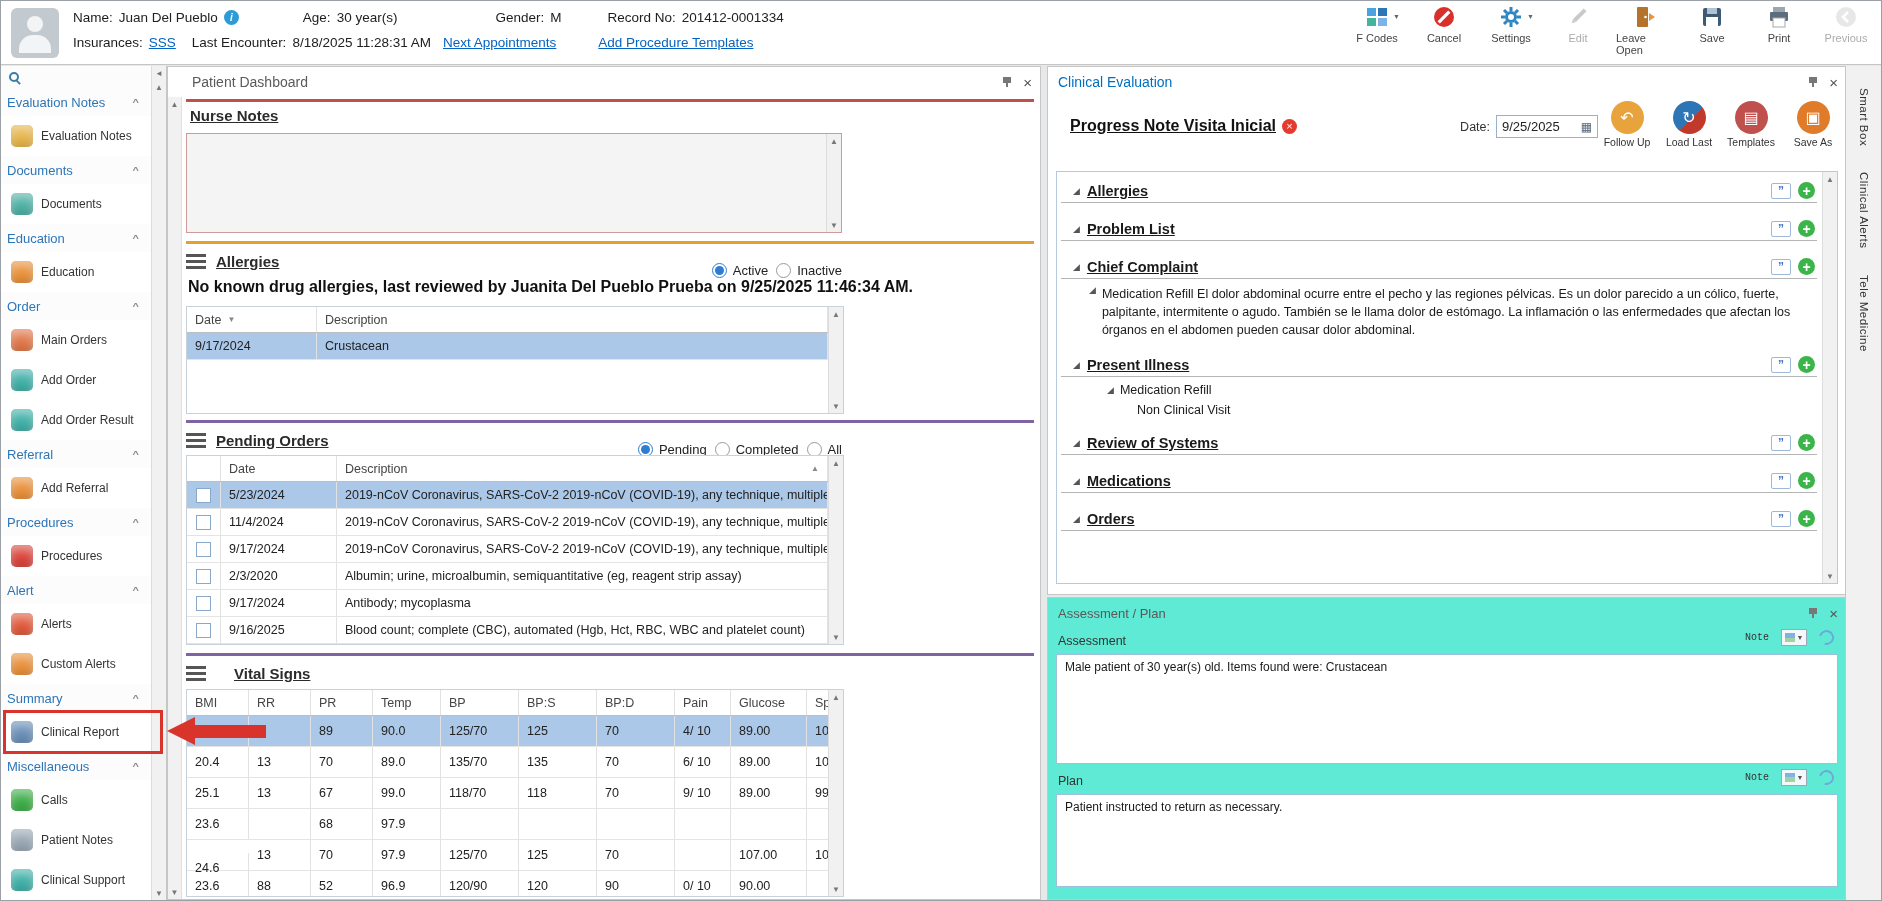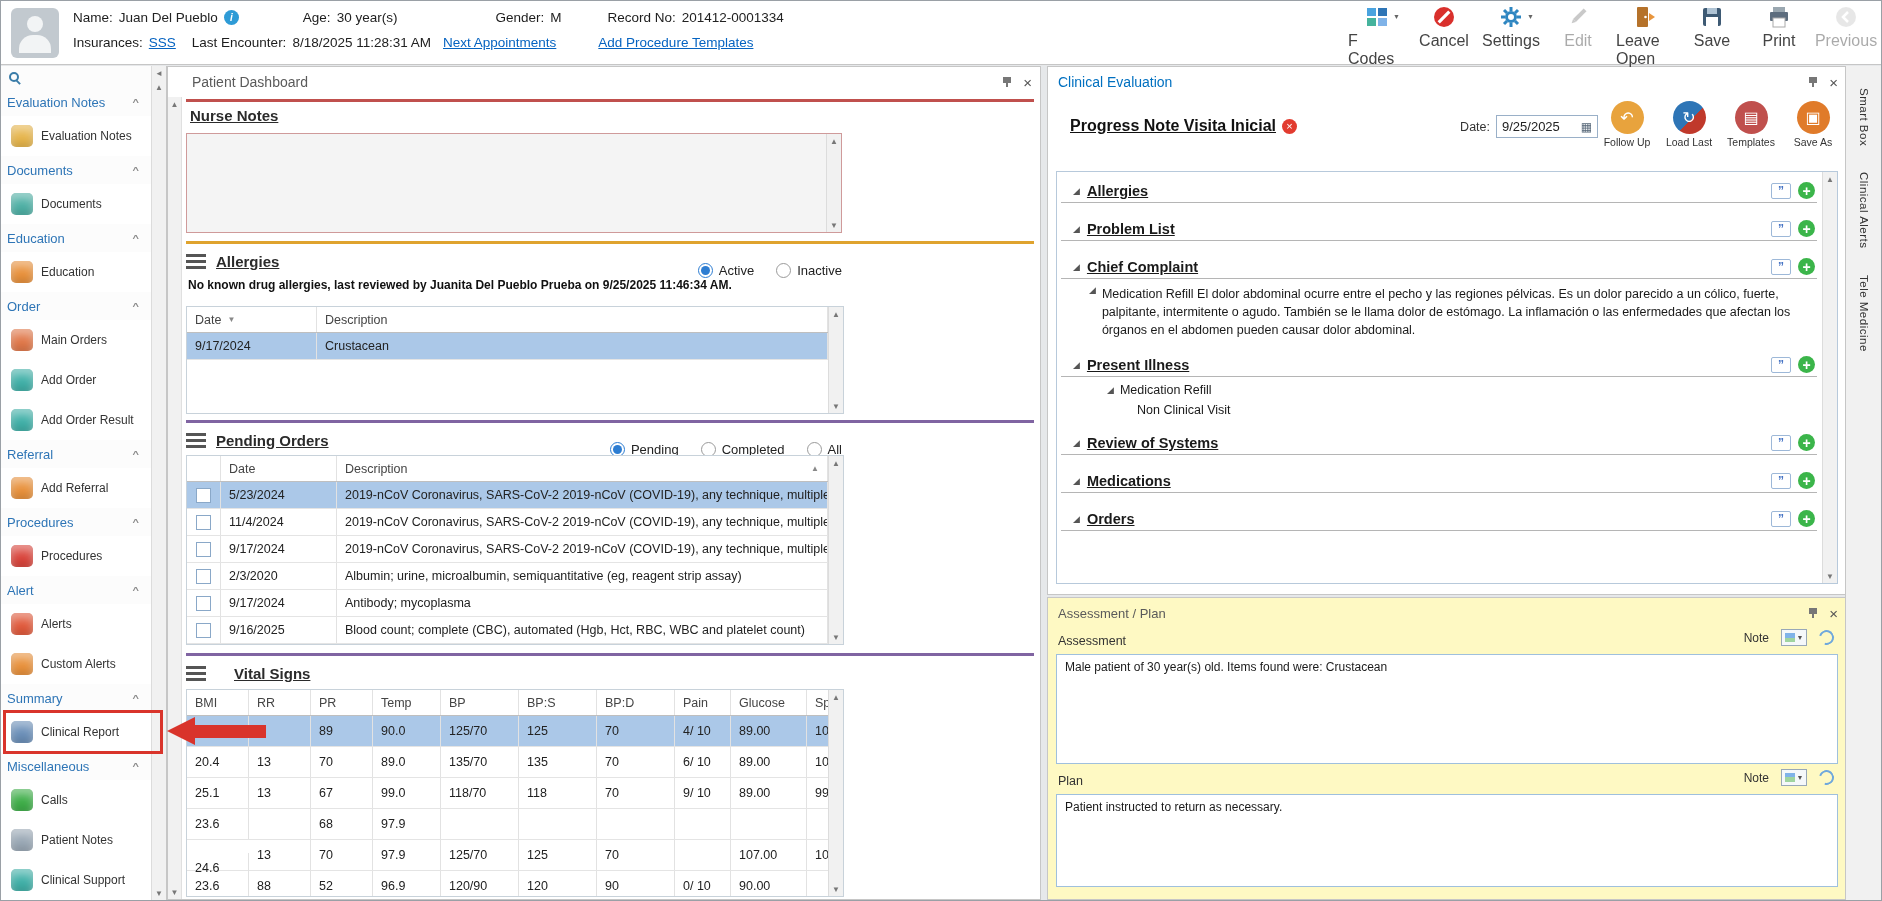--- a/index.html
+++ b/index.html
@@ -17,21 +17,21 @@
   .lbl { font-weight: normal; color: #1c1c1c; }
   .val { color: #222; }
   .g1 { margin-left: 58px; } .g2 { margin-left: 92px; } .g3 { margin-left: 40px; }
   .g4 { margin-left: 10px; } .g5 { margin-left: 6px; } .g6 { margin-left: 36px; }
   .link { color: #0563C1; text-decoration: underline; cursor: pointer; text-align: right; }
   .info-ic { width: 15px; height: 15px; border-radius: 50%; background: #2e9bd6; color: #fff; font-size: 10px; font-style: italic; font-weight: bold; display: inline-flex; align-items: center; justify-content: center; }
   .h-toolbar { position: absolute; right: 6px; top: 3px; display: flex; gap: 9px; }
   .tb { display: flex; flex-direction: column; align-items: center; width: 58px; gap: 2px; cursor: pointer; }
   .tb-ic { position: relative; width: 26px; height: 26px; display: flex; align-items: center; justify-content: center; }
   .tb-caret { position: absolute; right: -10px; top: 9px; font-size: 7px; color: #666; }
-  .cap { font-size: 16px; color: #444; }
+  .cap { font-size: 11px; color: #444; }
   .tb.disabled { opacity: .45; filter: grayscale(1); }
 
   
   .sidebar { position: absolute; top: 65px; left: 0; width: 166px; bottom: 0; background: #fcfcfc; border-right: 1px solid #c6c6c6; }
   .sb-top { height: 22px; display: flex; align-items: center; padding-left: 8px; }
   .icon-search { width: 10px; height: 10px; border: 2px solid #3a7ca8; border-radius: 50%; position: relative; display: inline-block; }
   .icon-search::after { content: ""; position: absolute; width: 6px; height: 2px; background: #3a7ca8; transform: rotate(45deg); bottom: -3px; right: -4px; }
   .sb-list { position: absolute; top: 22px; left: 0; right: 15px; bottom: 0; overflow: hidden; }
   .sb-sec { height: 28px; display: flex; align-items: center; justify-content: space-between; padding: 0 12px 0 6px; cursor: pointer; }
   .sb-sec-label { color: #2E75B6; font-size: 13px; }
@@ -63,27 +63,27 @@
   .divider.red { top: 2px; background: #C0504D; }
   .divider.gold { top: 144px; background: #DFA32E; }
   .divider.pur1 { top: 323px; background: #8064A2; }
   .divider.pur2 { top: 556px; background: #8064A2; }
   .dsec-title { font-size: 15px; font-weight: bold; text-decoration: underline; color: #2b2b2b; }
   .nn-title { top: 10px; left: 8px; }
   .nn-box { top: 36px; width: 656px; height: 100px; border: 1px solid #cf9a9a; background: #f4f4f4; padding-right: 15px; }
   .dsec-bar { display: flex; align-items: center; gap: 10px; width: 656px; height: 28px; }
   .a-bar { top: 150px; } .o-bar { top: 329px; } .v-bar { top: 562px; gap: 28px; }
   .icon-menu { width: 20px; height: 15px; background: repeating-linear-gradient(to bottom, #555 0 3px, transparent 3px 6px); cursor: pointer; }
-  .filters { margin-left: auto; display: flex; gap: 22px; align-items: flex-start; margin-top: 19px; }
+  .filters { margin-left: auto; display: flex; gap: 8px; align-items: flex-start; margin-top: 19px; }
   .radio-opt { display: inline-flex; align-items: center; gap: 6px; cursor: pointer; }
   .radio { width: 15px; height: 15px; border-radius: 50%; border: 1px solid #9a9a9a; background: #fff; position: relative; display: inline-block; }
   .radio.on { border-color: #2d7dd2; }
   .radio.on::after { content: ""; position: absolute; inset: 2px; border-radius: 50%; background: #2d7dd2; }
   .radio-lbl { font-size: 13px; color: #222; }
-  .a-sum { top: 181px; left: 6px; font-size: 12px; font-weight: bold; color: #111; }
+  .a-sum { top: 181px; left: 6px; font-size: 16px; font-weight: bold; color: #111; }
   .dtable { background: #fff; border: 1px solid #c8d2da; width: 658px; overflow: hidden; padding-right: 15px; position: absolute; }
   .a-table { top: 209px; height: 108px; }
   .o-table { top: 358px; height: 190px; }
   .v-table { top: 592px; bottom: 2px; }
   .trow { display: flex; align-items: center; height: 27px; border-bottom: 1px solid #e4e4e4; }
   .trow.thead { height: 26px; border-bottom: 1px solid #bfbfbf; color: #444; }
   .trow.sel { background: #ABC8E8; }
   .tcell { height: 100%; display: flex; align-items: center; padding: 0 8px; font-size: 12.5px; border-right: 1px solid #e2e2e2; overflow: hidden; white-space: nowrap; }
   .cbcell { justify-content: center; padding: 0; }
   .cbox { width: 15px; height: 15px; border: 1px solid #8aa8c8; background: #fff; display: inline-block; cursor: pointer; }
@@ -118,28 +118,28 @@
   .sp { flex: 1; }
   .qicon { color: #4472C4; border: 1px solid #9db8d8; border-radius: 2px; font-size: 12px; font-weight: bold; width: 20px; height: 16px; display: inline-flex; align-items: center; justify-content: center; cursor: pointer; background: #fff; }
   .plus { width: 17px; height: 17px; border-radius: 50%; background: #3BB54A; color: #fff; font-weight: bold; font-size: 14px; display: inline-flex; align-items: center; justify-content: center; cursor: pointer; line-height: 1; }
   .sec-parwrap { display: flex; gap: 6px; margin: 6px 26px 2px 28px; }
   .sec-par { font-size: 12.5px; line-height: 1.45; color: #1a1a1a; }
   .sec-item { font-size: 12.5px; color: #1a1a1a; margin-top: 6px; display: flex; gap: 6px; align-items: center; }
   .sec-item.lvl1 { margin-left: 46px; }
   .sec-item.lvl2 { margin-left: 76px; }
 
   
-  .aplan { position: absolute; top: 596px; left: 1046px; width: 800px; bottom: 0; background: #fef9c3; border: 1px solid #c6c6c6; }
+  .aplan { position: absolute; top: 596px; left: 1046px; width: 800px; bottom: 0; background: #5eead4; border: 1px solid #c6c6c6; }
   .aplan .panel-title { padding-left: 10px; }
   .ap-label { position: absolute; left: 10px; font-size: 12.5px; color: #333; }
   .ap-lbl-assess { top: 36px; }
   .ap-lbl-plan { top: 176px; }
   .note-ctrl { position: absolute; right: 12px; display: flex; align-items: center; gap: 12px; }
   .nc1 { top: 31px; } .nc2 { top: 171px; }
-  .note-lbl { font-size: 12px; color: #333; }
+  .note-lbl { font-size: 10px; color: #333; font-family: Liberation Mono, monospace; }
   .note-imgbox { width: 26px; height: 17px; border: 1px solid #98a8b8; background: #f5f8fa; display: inline-flex; align-items: center; justify-content: center; gap: 2px; cursor: pointer; }
   .imgdot { width: 10px; height: 9px; background: linear-gradient(#7fb3e8 50%, #9fd49f 50%); display: inline-block; }
   .nicaret { font-size: 7px; color: #555; }
   .ring { width: 15px; height: 15px; border-radius: 50%; border: 2px solid #6FA8DC; border-left-color: transparent; transform: rotate(-30deg); display: inline-block; cursor: pointer; }
   .ap-box { position: absolute; left: 8px; right: 8px; border: 1px solid #9fc0dd; background: #fff; font-size: 12px; padding: 5px 8px; color: #1a1a1a; cursor: text; }
   .ap-box.assess { top: 56px; height: 110px; }
   .ap-box.plan { top: 196px; bottom: 12px; }
 
   
   .rstrip { position: absolute; top: 65px; right: 0; width: 36px; bottom: 0; background: #f1f1f1; border-left: 1px solid #c6c6c6; display: flex; flex-direction: column; align-items: center; padding-top: 22px; gap: 26px; }

